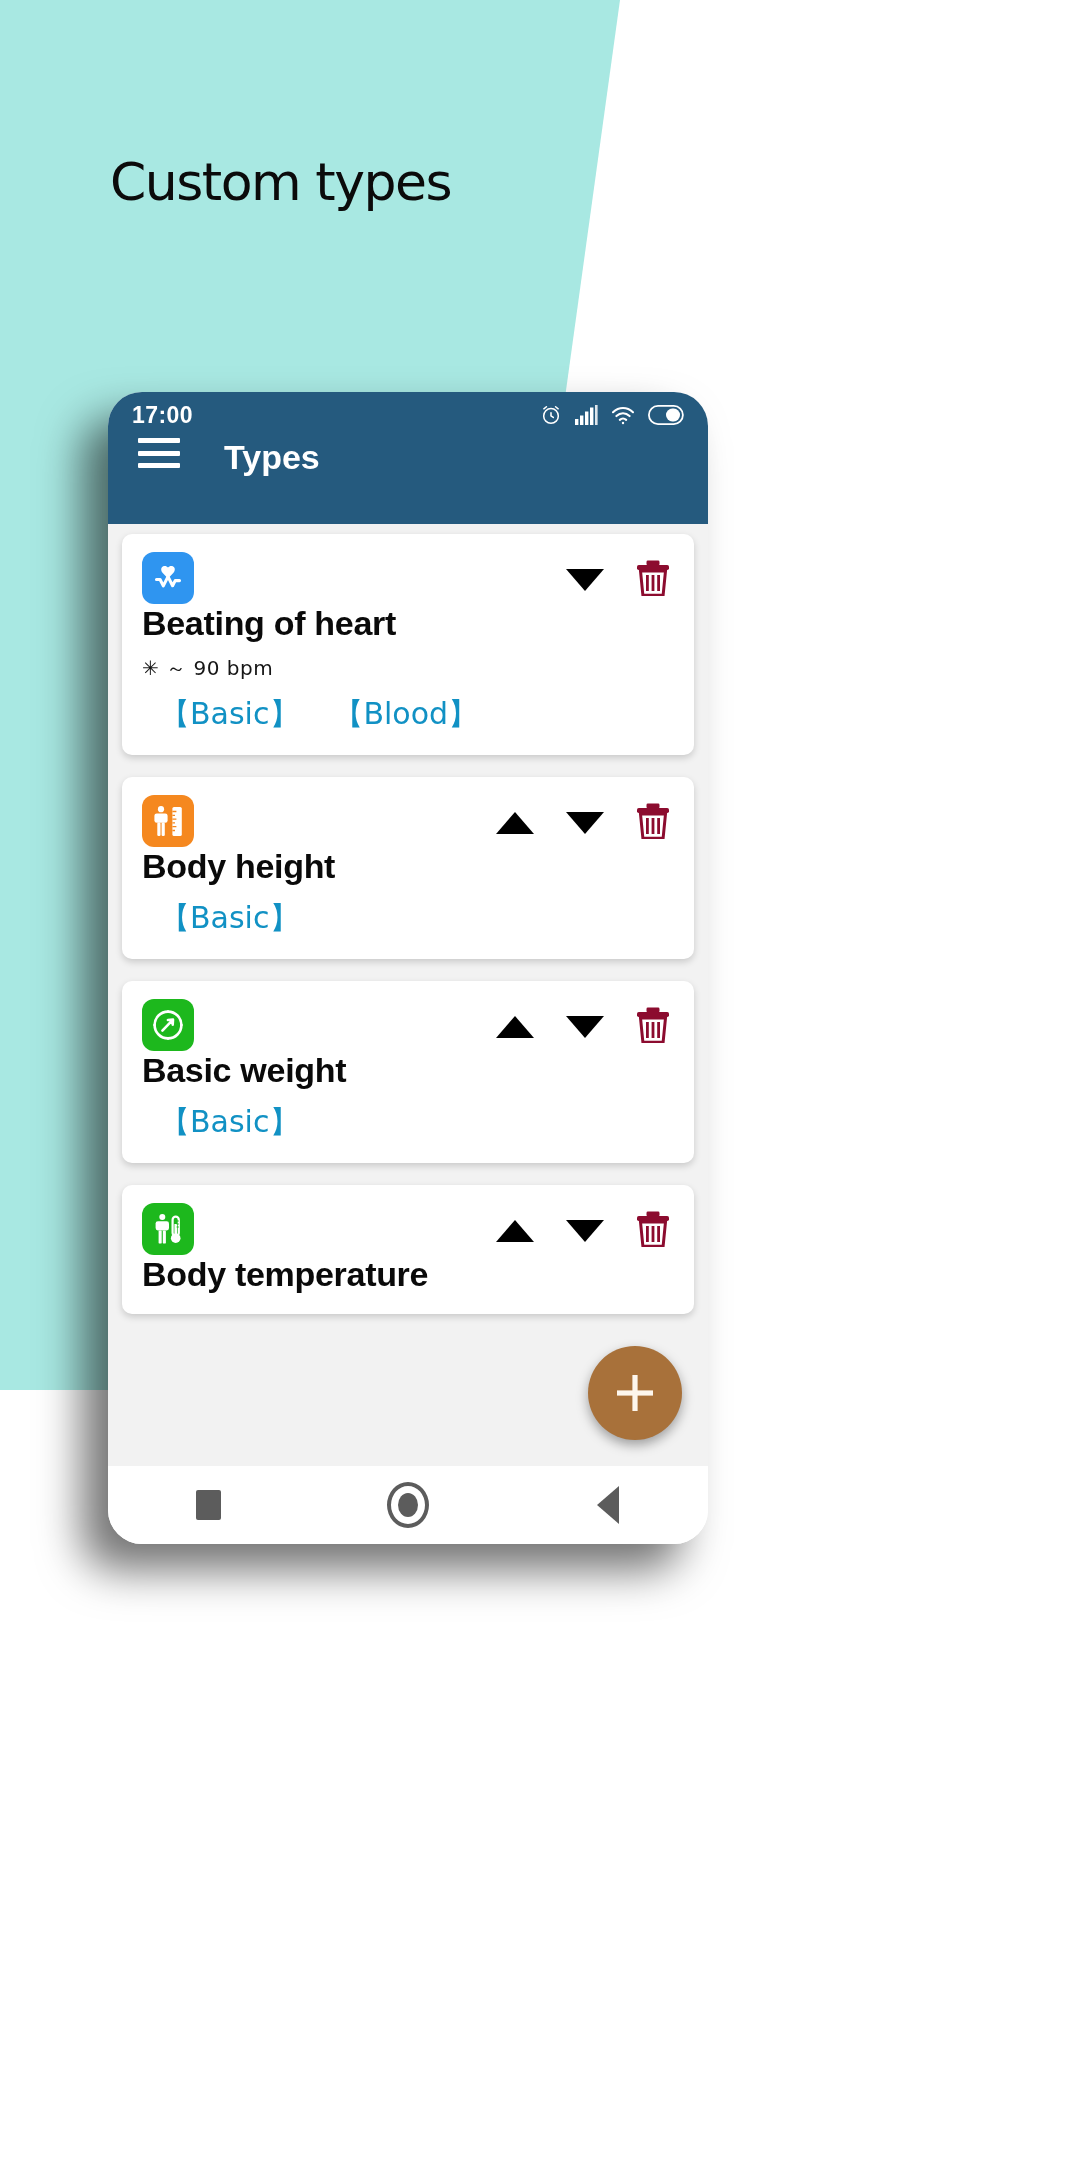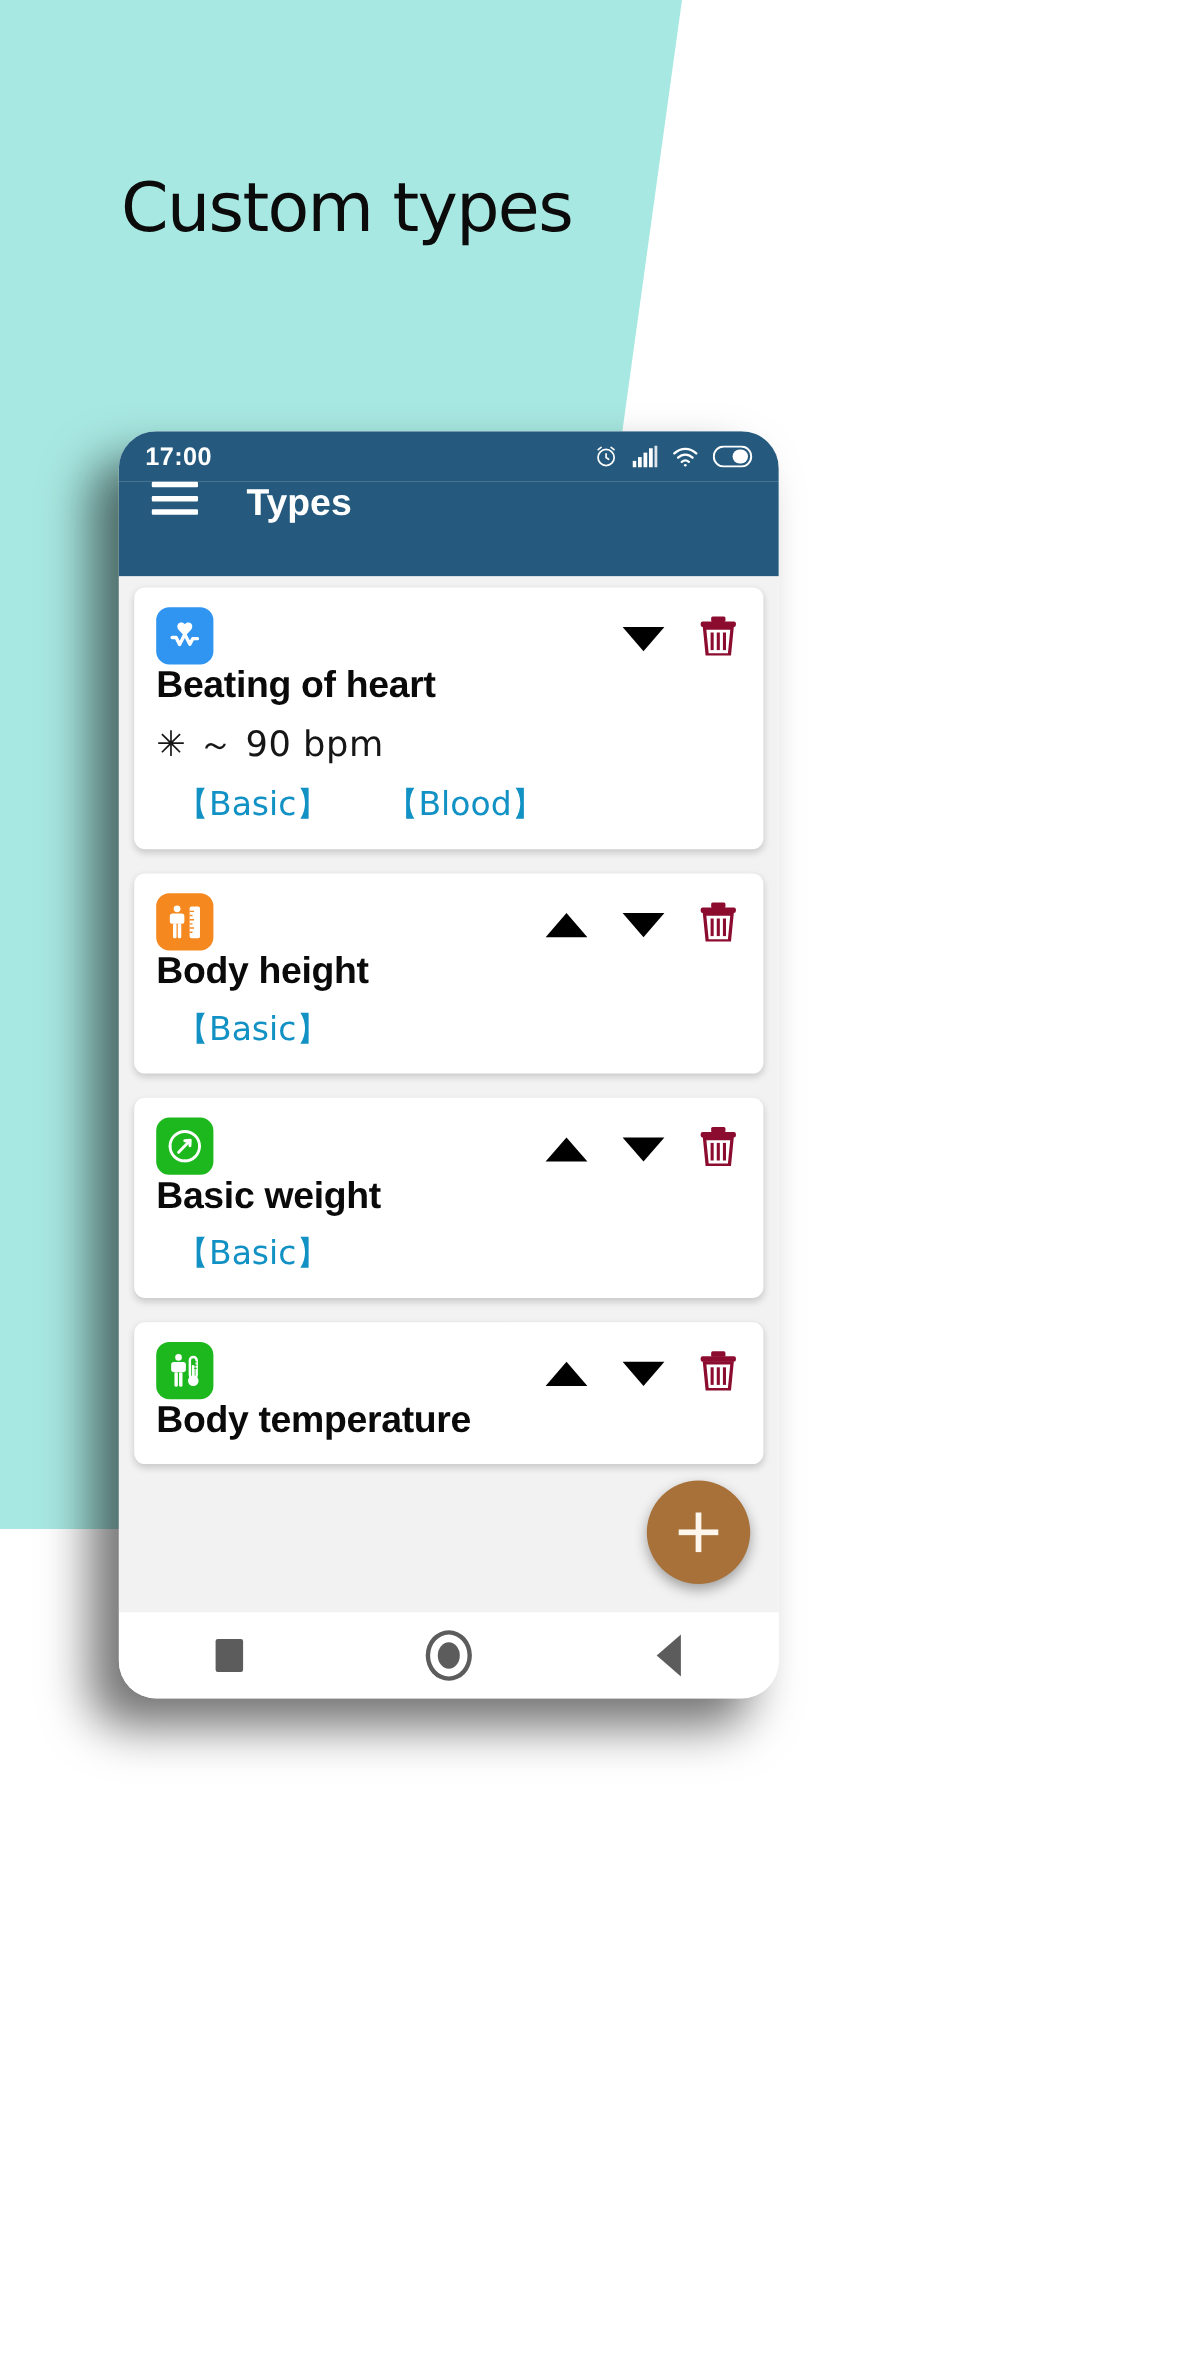--- a/index.html
+++ b/index.html
@@ -29,21 +29,21 @@
     height: 1390px;
     background: #a8e8e2;
     clip-path: polygon(0 0, 100% 0, 69% 100%, 0 100%);
   }
 
   
   #headline {
     position: absolute;
     left: 110px;
     top: 152px;
-    font-size: 62px;
+    font-size: 52px;
     font-weight: 400;
     color: #0b0b0b;
     letter-spacing: -1.5px;
     white-space: nowrap;
     font-family: "DejaVu Sans", sans-serif;
   }
 
   
   #phone {
     position: absolute;
@@ -165,31 +165,31 @@
   }
   .trash { cursor: pointer; display:block; }
 
   .card-title {
     font-size: 34px;
     font-weight: 700;
     color: #0a0a0a;
     letter-spacing: -0.3px;
   }
   .card-range {
-    font-size: 32px;
+    font-size: 20px;
     color: #161616;
     margin-top: 12px;
     font-family: "DejaVu Sans", sans-serif;
     letter-spacing: 0.5px;
   }
   .card-tags {
     margin-top: 12px;
     padding-left: 18px;
     display: flex;
-    gap: 51px;
+    gap: 34px;
   }
   .tag {
     font-size: 30px;
     color: #1191c4;
     font-family: "DejaVu Sans", sans-serif;
   }
 
   
   #fab {
     position: absolute;

